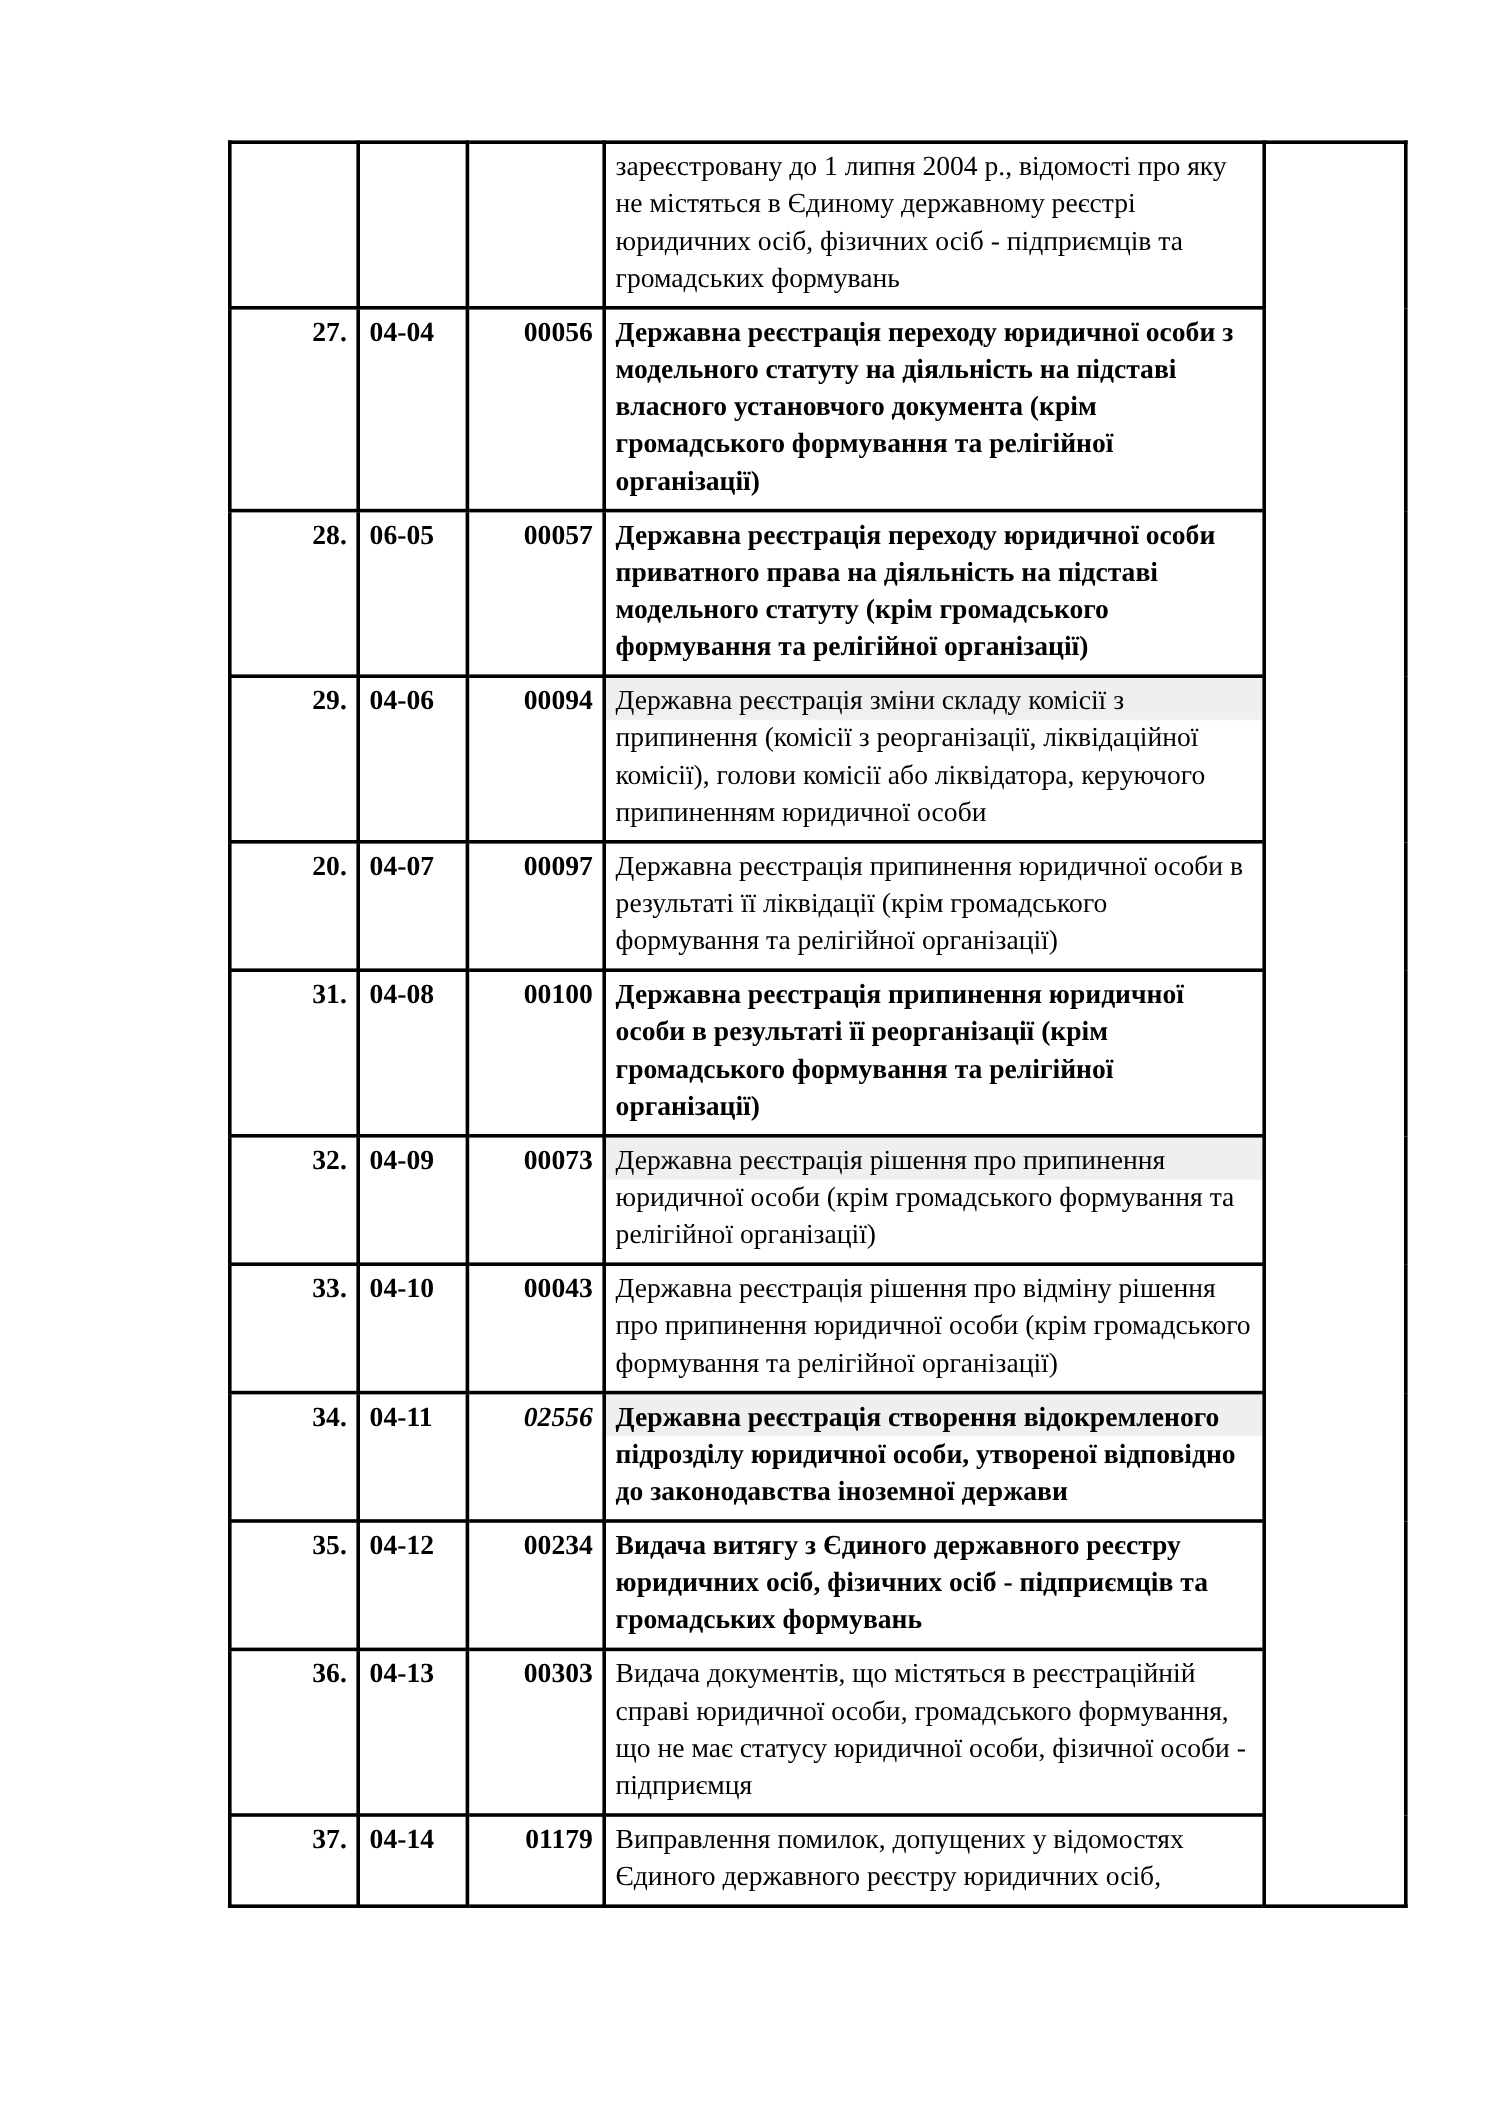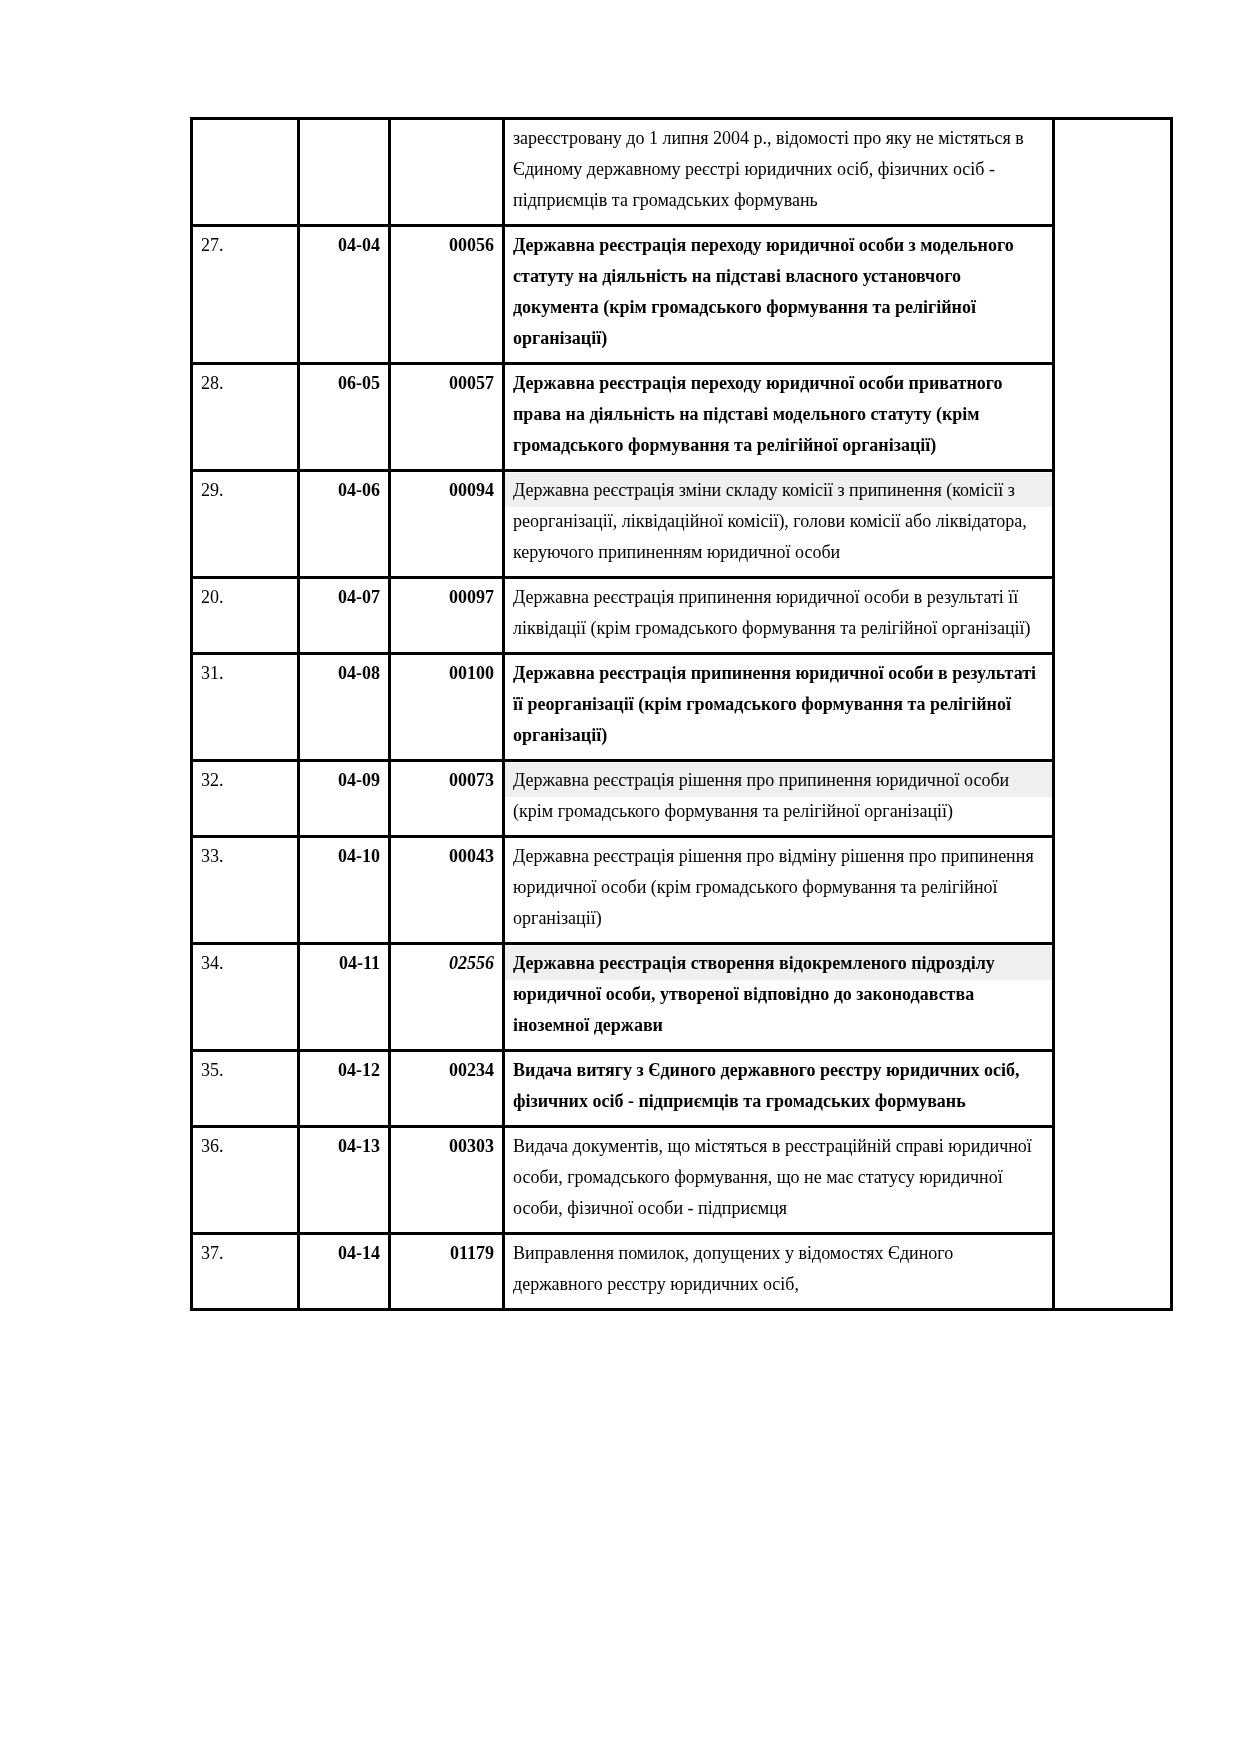--- a/index.html
+++ b/index.html
@@ -20,32 +20,32 @@
     position: absolute;
     left: 190px;
     top: 117px;
     width: 980px;
     border-collapse: collapse;
     table-layout: fixed;
   }
   table.services td {
     border: 3px solid #000000;
     vertical-align: top;
-    font-size: 18px;
+    font-size: 23px;
     line-height: 31px;
     padding: 3px 8px 8px 8px;
     word-wrap: break-word;
   }
   td.c-num {
-    text-align: left;
+    text-align: right;
     padding-right: 27px;
-    font-weight: normal;
+    font-weight: bold;
   }
   td.c-code1 {
-    text-align: right;
+    text-align: left;
     padding-left: 11px;
     font-weight: bold;
   }
   td.c-code2 {
     text-align: right;
     padding-left: 11px;
     font-weight: bold;
   }
   td.c-code2.indent {
     padding-left: 26px;

